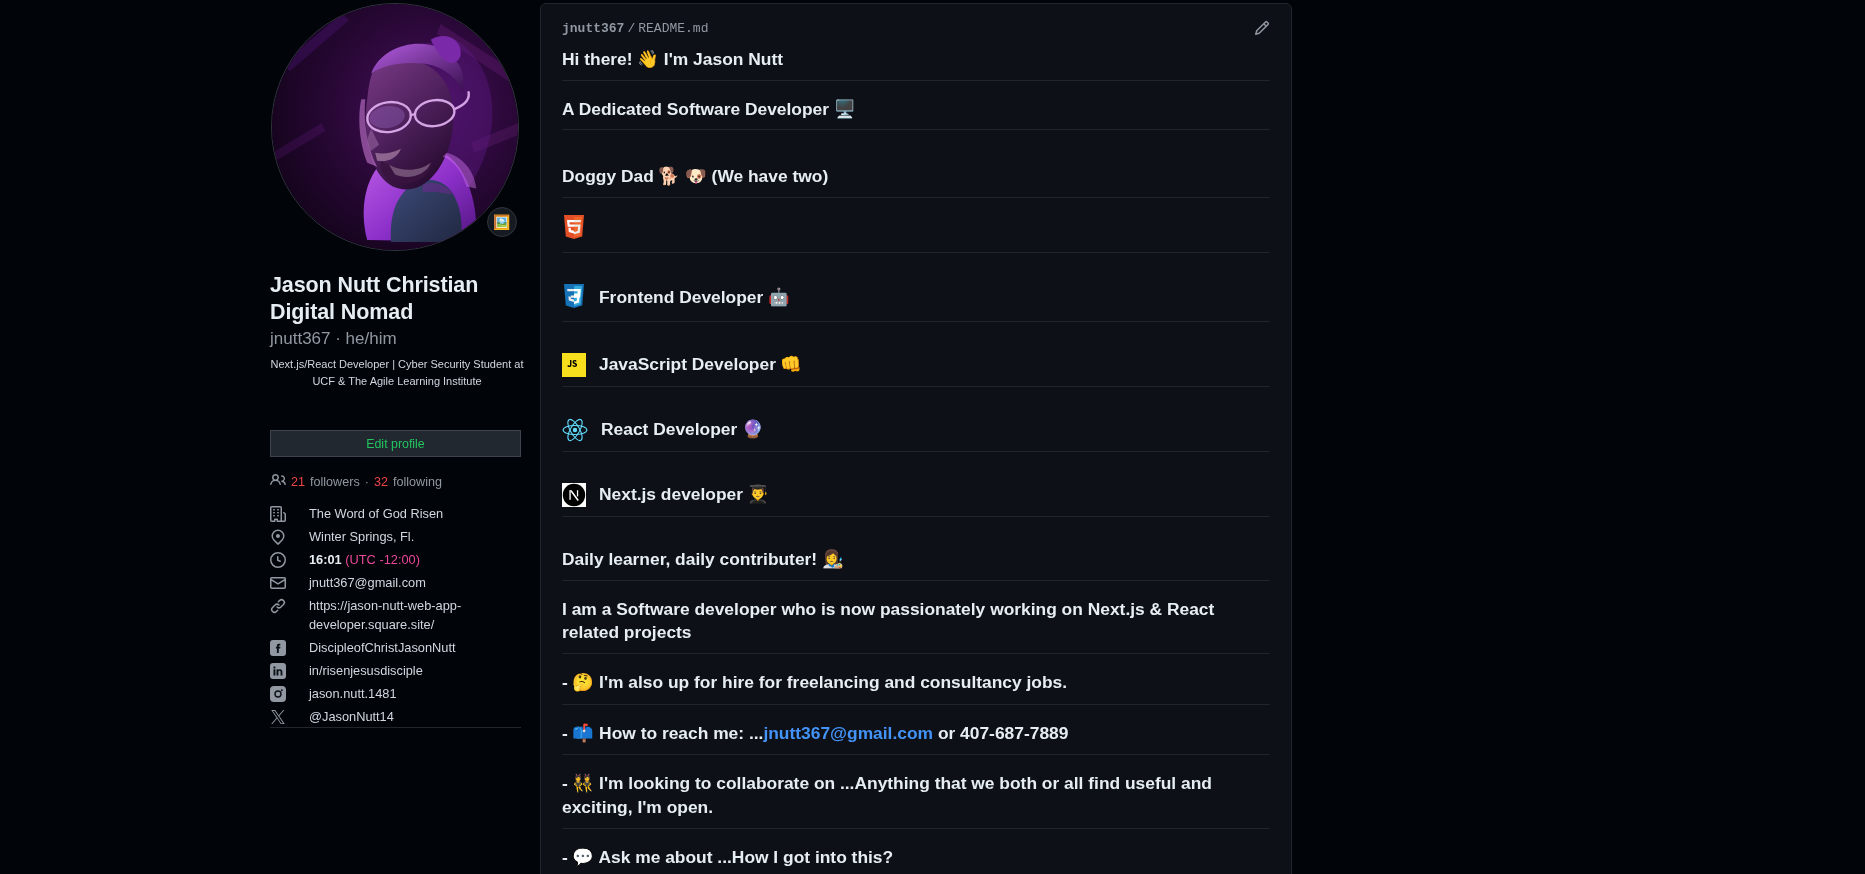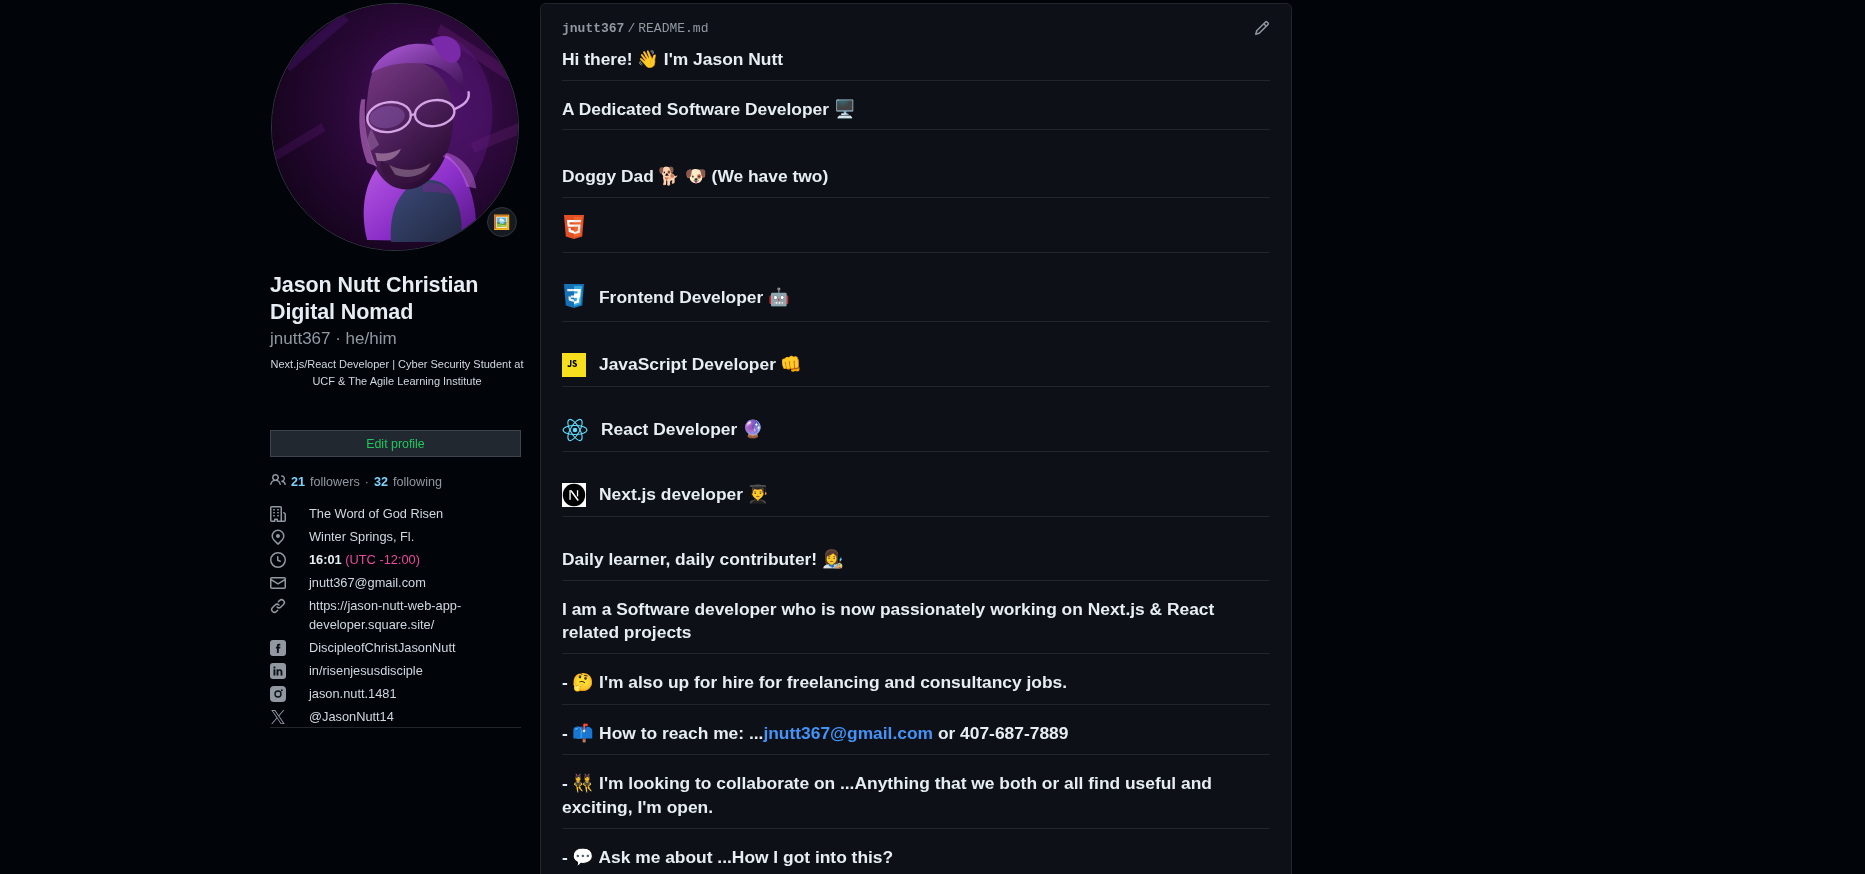--- a/index.html
+++ b/index.html
@@ -62,21 +62,21 @@
     background: #212830; border: 1px solid #3d444d; border-radius: 0;
     color: #22c55e; font-size: 12.4px; font-weight: 400;
     display: flex; align-items: center; justify-content: center;
     cursor: pointer;
   }
   .followers {
     position: absolute; left: 270px; top: 472px;
     font-size: 12.6px; color: #9198a1;
     display: flex; align-items: center; gap: 5px;
   }
-  .followers b { color: #7dd3fc; font-weight: 700; }
+  .followers b { color: #ef4444; font-weight: 400; }
   .dot-sep { color: #9198a1; }
 
   .details {
     position: absolute; left: 270px; top: 505px; width: 260px;
   }
   .detail-row {
     display: flex; align-items: flex-start; gap: 23px;
     font-size: 12.8px; color: #d1d7e0;
     margin-bottom: 4.5px; line-height: 1.45;
   }

